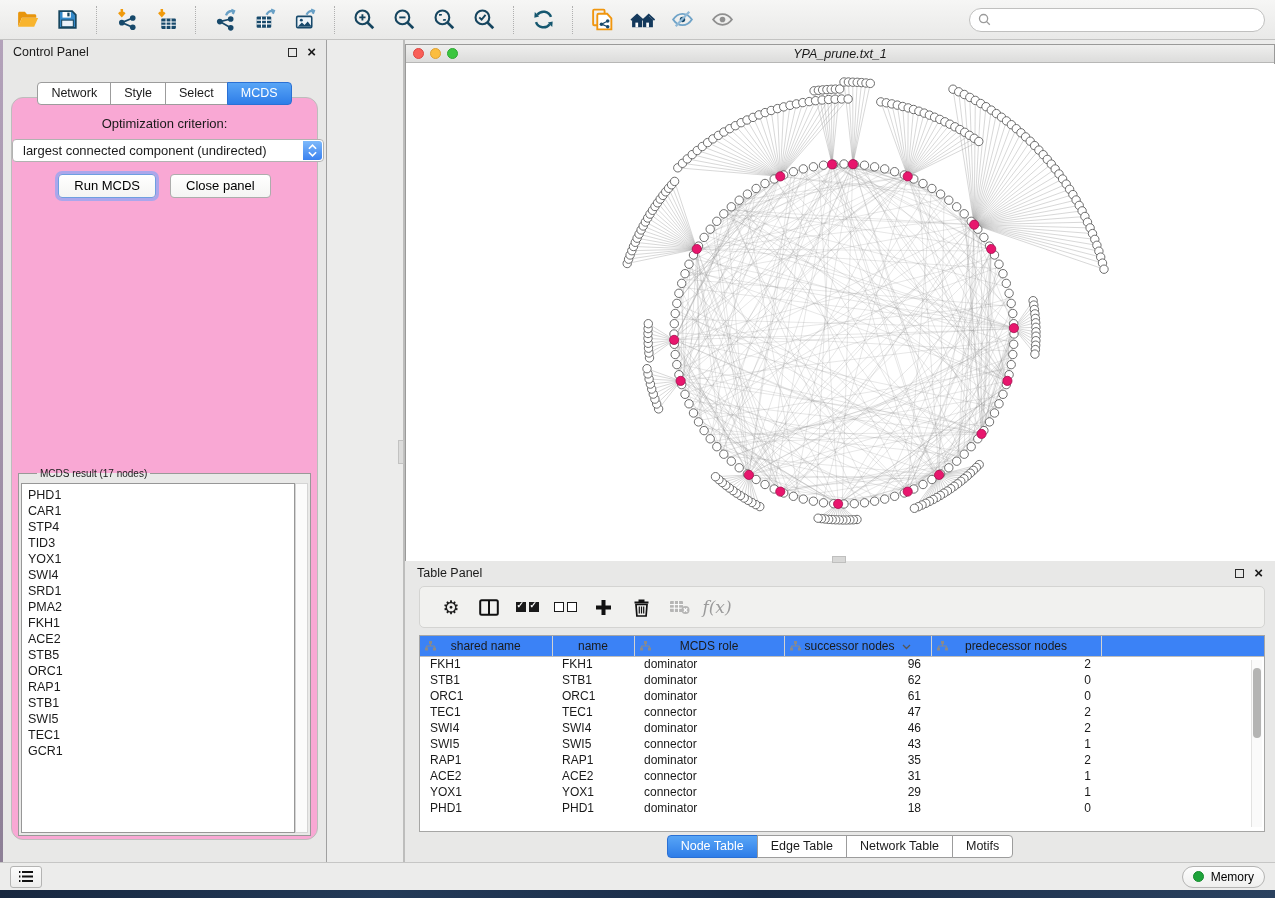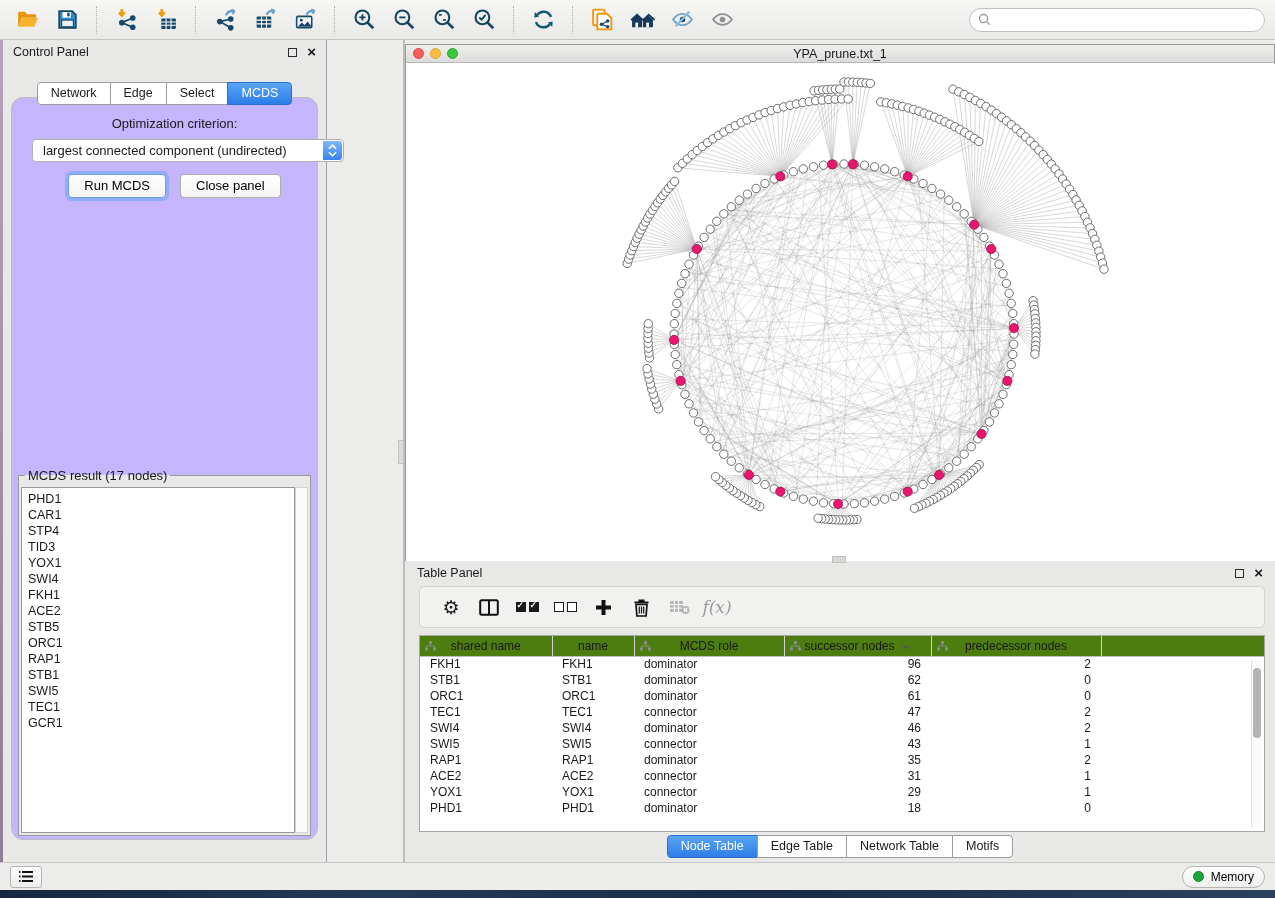--- a/index.html
+++ b/index.html
@@ -31,48 +31,48 @@
   .sq-ico { width:9px; height:9px; border:1.5px solid #2b2b2b; display:inline-block; cursor:pointer; }
   .x-ico { font-weight:700; font-size:15px; line-height:10px; color:#1a1a1a; cursor:pointer; }
 
   .tabs-row { display:flex; justify-content:center; margin-top:23px; position:relative; z-index:2; }
   .tab { background:#fff; border:1px solid #9c9c9c; padding:3px 13px 4px; font-size:12.5px; margin-left:-1px; cursor:pointer; }
   .tab:first-child { border-radius:4px 0 0 4px; margin-left:0; }
   .tab:last-child { border-radius:0 4px 4px 0; }
   .tab.sel { background:linear-gradient(#58a5f6,#2e7de8); border-color:#2a70d4; color:#fff; }
 
   .cp-content { position:absolute; top:57px; left:8px; right:8px; bottom:22px;
-    border:1px solid #bdbdbc; border-radius:12px; background:#c4b5fd;padding-left:20px; }
+    border:1px solid #bdbdbc; border-radius:12px; background:#f9a8d4; }
   .opt-label { text-align:center; margin-top:18px; font-size:13px; }
   .selectbox { width:312px; height:23px; margin:8px auto 0; background:#fff; border:1px solid #b2b2b1; border-radius:4px;
     position:relative; display:flex; align-items:center; padding-left:10px; font-size:13px; cursor:pointer; }
   .sel-step { position:absolute; right:1px; top:1px; bottom:1px; width:19px; border-radius:0 3px 3px 0;
     background:linear-gradient(#7db9fb,#3a81ef); display:flex; flex-direction:column; align-items:center; justify-content:center; gap:1px; }
   .sel-step svg { width:9px; height:6px; }
   .btn-row { display:flex; justify-content:center; gap:14px; margin-top:12px; }
   .btn { background:linear-gradient(#ffffff,#f4f4f3); border:1px solid #adadac; border-radius:4px; padding:3px 15px 4px;
     font-size:13px; font-family:"Liberation Sans",sans-serif; cursor:pointer; }
   .btn.focusring { box-shadow:0 0 0 3px rgba(105,165,255,.55); border-color:#6f9fe0; }
 
   .result-box { position:absolute; left:6px; right:6px; top:370px; bottom:3px;
     border:1px solid #999998; background:#e9e9e8; padding:2px; }
-  .result-box legend { font-size:13px; padding:0 3px; margin-left:4px; }
+  .result-box legend { font-size:10px; padding:0 3px; margin-left:16px; }
   .result-list { position:absolute; left:2px; right:15px; top:4px; bottom:2px; background:#fff; border:1px solid #979797;
     overflow:hidden; padding:3px 0 0 6px; font-size:12.5px; line-height:16px; }
   .result-scroll { position:absolute; right:2px; top:4px; bottom:2px; width:13px; background:#fbfbfb; border:1px solid #d4d4d4; }
 
   
   .v-split { position:absolute; left:403px; top:40px; bottom:36px; width:2px; background:#bdbdbc; }
   .v-grip { position:absolute; left:398px; top:440px; width:6px; height:24px; background:#dcdcdb; border:1px solid #c2c2c1; }
 
   
   .network-panel { position:absolute; left:405px; top:40px; right:0; height:521px; background:#ececeb; }
   .net-frame { position:absolute; top:4px; left:0; right:0; bottom:0; border:1px solid #9a9a99; background:#fff; }
   .net-titlebar { position:relative; height:18px; background:linear-gradient(#efefee,#dcdcdb); border-bottom:1px solid #b7b7b6;
-    display:flex; align-items:center; padding:0 7px; }
+    display:flex; align-items:center; padding:0 7px;font-style:italic; }
   .tl { width:11px; height:11px; border-radius:50%; margin-right:6px; cursor:pointer; }
   .tl.red { background:#f95f57; border:1px solid #dd4742; }
   .tl.yellow { background:#fbbd3f; border:1px solid #dfa133; }
   .tl.green { background:#3bc63f; border:1px solid #2fa833; }
   .net-title { position:absolute; left:0; right:0; text-align:center; font-size:12.5px; pointer-events:none; }
   #netCanvas { position:absolute; top:19px; left:0; width:869px; height:498px; background:#fff; }
   .chord { stroke:#8a8a8a; stroke-width:.6; opacity:.34; }
   .fanedge { stroke:#9a9a9a; stroke-width:.7; opacity:.55; }
   .wnode { fill:#fff; stroke:#5e5e5e; stroke-width:.9; }
   .hub { fill:#e8166d; stroke:#a50d4e; stroke-width:.8; }
@@ -86,21 +86,21 @@
   .tico { width:38px; display:flex; align-items:center; justify-content:center; cursor:pointer; }
   .gear-glyph { font-size:19px; line-height:19px; color:#1c1c1c; }
   .fx { font-family:"DejaVu Serif", serif; font-style:italic; font-size:17px; color:#9b9b9b; }
   .cbx-pair { display:flex; gap:3px; }
   .cbx { width:10px; height:10px; border:1.6px solid #1a1a1a; background:#fff; position:relative; }
   .cbx.on { background:#1a1a1a; }
   .cbx.on::after { content:"✓"; position:absolute; left:0px; top:-3px; color:#fff; font-size:9px; font-weight:700; }
 
   .tbl-wrap { position:absolute; left:14px; right:10px; top:74px; bottom:30px; background:#fff; border:1px solid #a6a6a5; overflow:hidden; }
   table.node-table { border-collapse:collapse; table-layout:fixed; width:848px; }
-  .node-table th { height:20px; background:#4d7c0f; border-right:1px solid #d2d2d1; border-bottom:1px solid #bdbdbc;
+  .node-table th { height:20px; background:#3b82f6; border-right:1px solid #d2d2d1; border-bottom:1px solid #bdbdbc;
     font-weight:400; font-size:12px; position:relative; text-align:center; padding:0 4px; white-space:nowrap;margin-top:48px; }
   .node-table th .tree-ico { position:absolute; left:5px; top:5px; }
   .node-table th .sort-ico { margin-left:7px; }
   .node-table td { height:16px; font-size:12px; padding:0 10px; white-space:nowrap; }
   .node-table td.num { text-align:right; }
   .tbl-scroll { position:absolute; right:2px; top:24px; bottom:4px; width:11px; background:#fafafa; border-left:1px solid #e2e2e1; }
   .tbl-thumb { position:absolute; left:1px; right:1px; top:8px; height:70px; background:#b4b4b3; border-radius:5px; }
 
   .tp-tabs { position:absolute; left:0; right:0; bottom:4px; display:flex; justify-content:center; }
 
@@ -260,21 +260,21 @@
 <div class="control-panel">
   <div class="panel-header">
     <span>Control Panel</span>
     <span class="ph-btns">
       <span class="sq-ico"></span>
       <span class="x-ico">×</span>
     </span>
   </div>
   <div class="tabs-row" id="cpTabs">
       <div class="tab">Network</div>
-      <div class="tab">Edge</div>
+      <div class="tab">Style</div>
       <div class="tab">Select</div>
       <div class="tab sel">MCDS</div>
     </div>
   <div class="cp-content">
     <div class="opt-label">Optimization criterion:</div>
     <div class="selectbox">
       <span>largest connected component (undirected)</span>
       <span class="sel-step">
         <svg viewBox="0 0 10 6">
             <path d="M1 5l4-4 4 4" fill="none" stroke="#fff" stroke-width="1.8"></path>
@@ -290,20 +290,22 @@
     </div>
     <fieldset class="result-box">
       <legend>MCDS result (17 nodes)</legend>
       <div class="result-list" id="resultList">
           <div>PHD1</div>
           <div>CAR1</div>
           <div>STP4</div>
           <div>TID3</div>
           <div>YOX1</div>
           <div>SWI4</div>
+          <div>SRD1</div>
+          <div>PMA2</div>
           <div>FKH1</div>
           <div>ACE2</div>
           <div>STB5</div>
           <div>ORC1</div>
           <div>RAP1</div>
           <div>STB1</div>
           <div>SWI5</div>
           <div>TEC1</div>
           <div>GCR1</div>
         </div>

